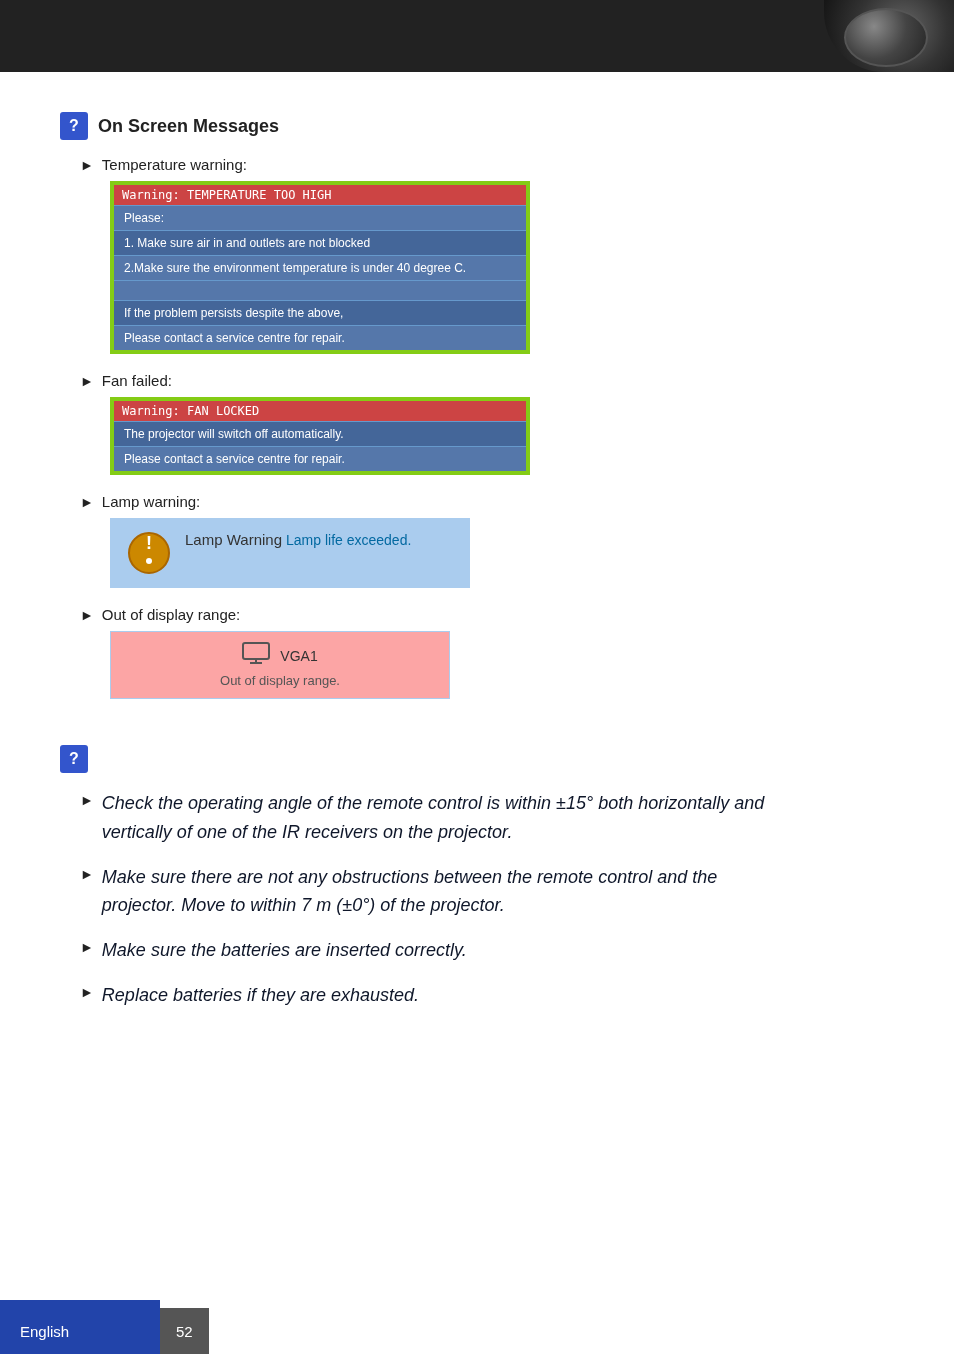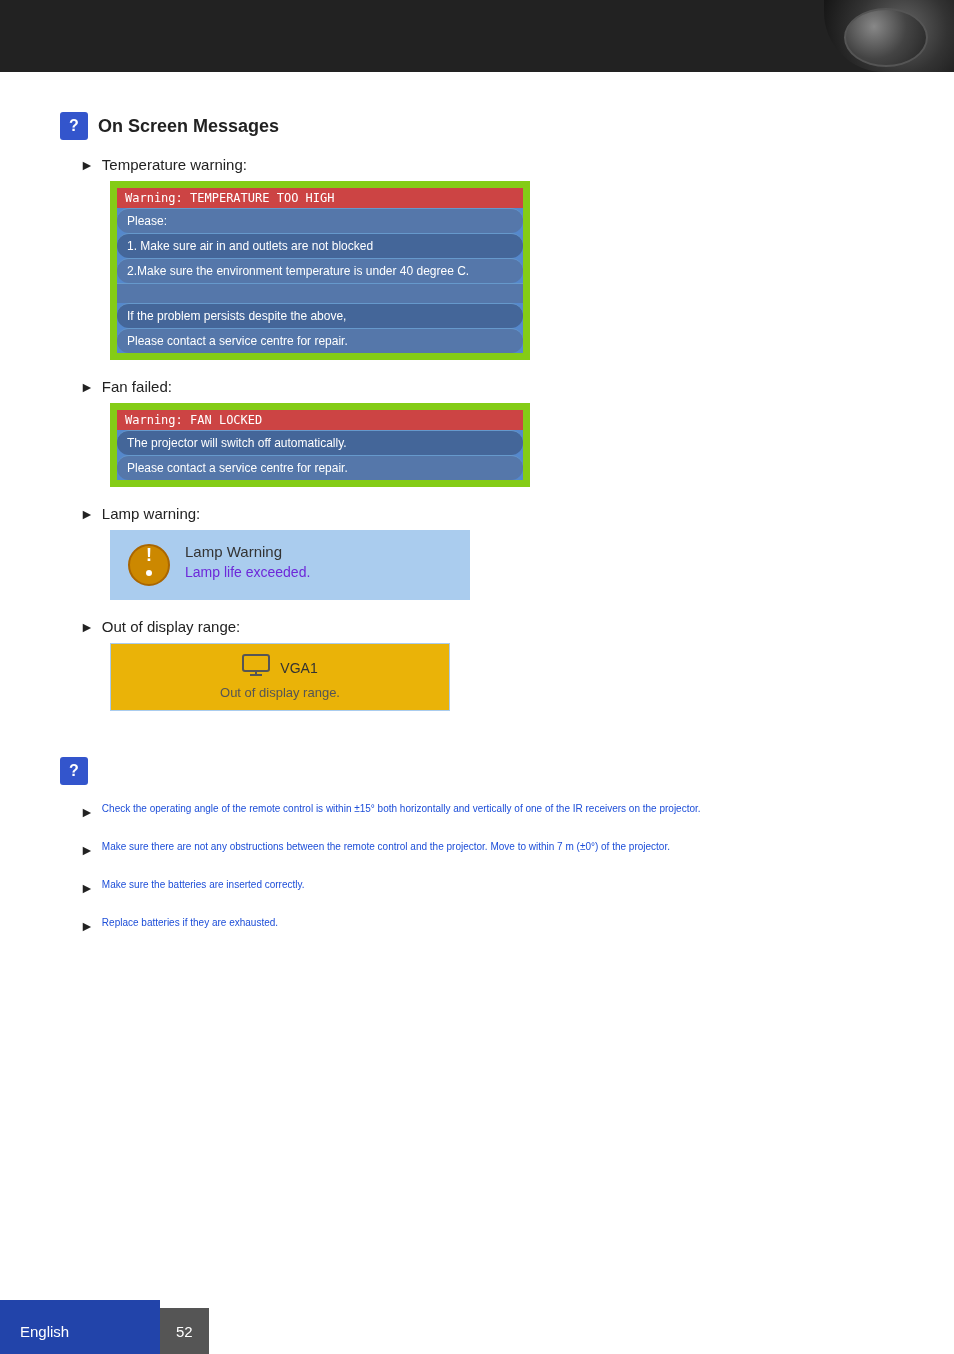--- a/index.html
+++ b/index.html
@@ -106,42 +106,41 @@
       color: #222;
     }
 
     .bullet-arrow {
       color: #222;
       font-size: 14px;
     }
 
     
     .msg-box {
-      border: 7px solid #84cc16;
+      border: 4px solid #84cc16;
       background: #5588cc;
       margin-left: 30px;
       margin-bottom: 18px;
       width: 420px;
     }
 
     .msg-box-header {
       background: #cc4444;
       color: #fff;
       font-size: 12px;
       padding: 3px 8px;
       font-family: monospace;
     }
 
     .msg-box-row {
       background: #5577aa;
       color: #fff;
       font-size: 12px;
       padding: 5px 10px;
       border-top: 1px solid #6699cc;
-      border-radius: 12px;
     }
 
     .msg-box-row.darker {
       background: #446699;
     }
 
     .msg-box-spacer {
       background: #5577aa;
       height: 20px;
       border-top: 1px solid #6699cc;
@@ -161,39 +160,40 @@
     }
 
     .lamp-warning-icon {
       width: 44px;
       height: 44px;
       flex-shrink: 0;
     }
 
     .lamp-text {
       display: flex;
-      flex-direction: column;
+      flex-direction: row;
       gap: 4px;
+      align-items: flex-end;
     }
 
     .lamp-title {
       font-size: 15px;
       color: #333;
       font-weight: normal;
     }
 
     .lamp-subtitle {
       font-size: 14px;
-      color: #6d28d9;
+      color: #0369a1;
     }
 
     
     .display-box {
       border: 1px solid #aaccee;
-      background: #eab308;
+      background: #fca5a5;
       margin-left: 30px;
       margin-bottom: 18px;
       width: 340px;
       padding: 10px 16px;
       display: flex;
       flex-direction: column;
       align-items: center;
       gap: 4px;
     }
 
@@ -229,24 +229,25 @@
     }
 
     .body-bullet-arrow {
       color: #222;
       font-size: 14px;
       flex-shrink: 0;
       margin-top: 1px;
     }
 
     .body-bullet-text {
-      font-size: 10px;
-      color: #1d4ed8;
+      font-size: 18px;
+      color: #0f172a;
       line-height: 1.6;
       max-width: 680px;
+      font-style: italic;
     }
 
     
     .footer {
       position: absolute;
       bottom: 0;
       left: 0;
       width: 100%;
       height: 46px;
       display: flex;

